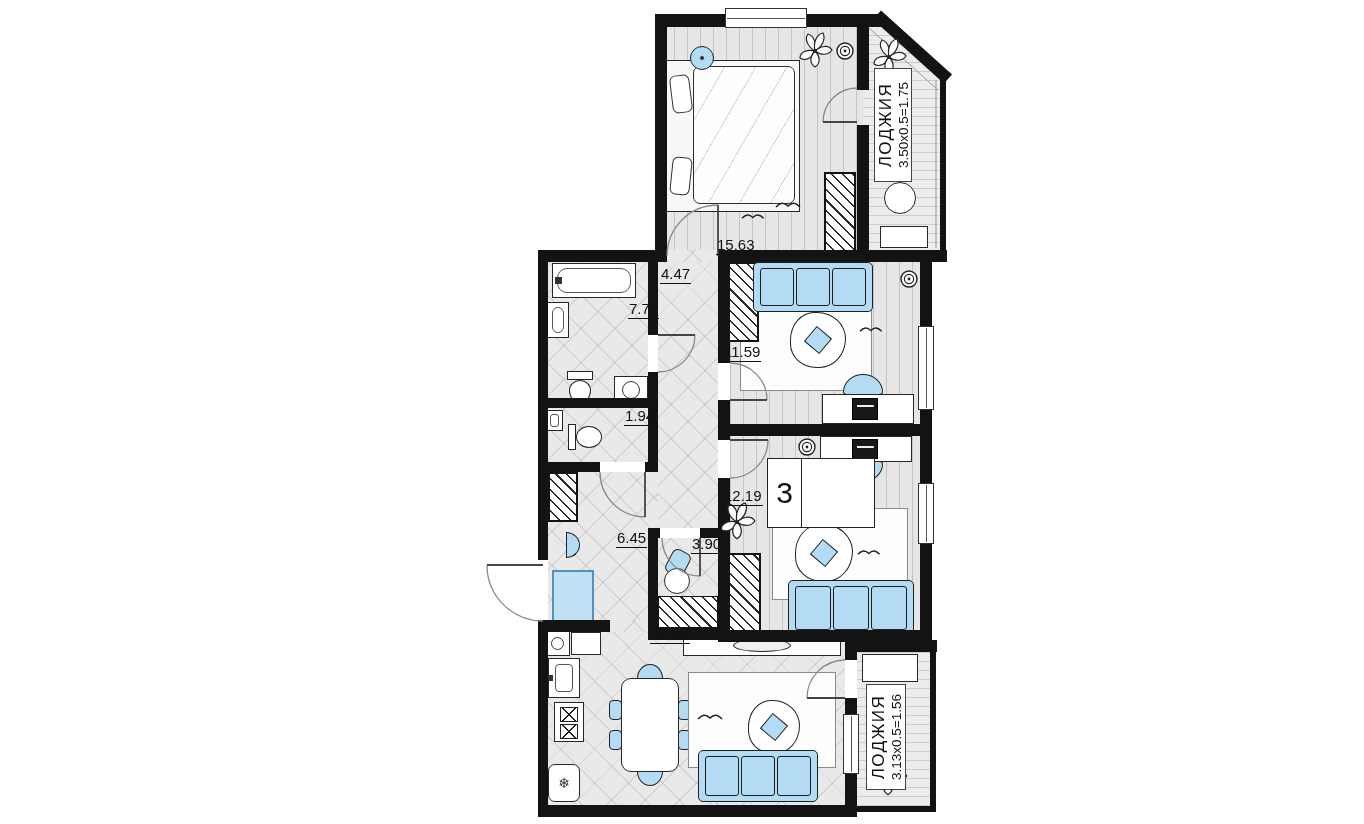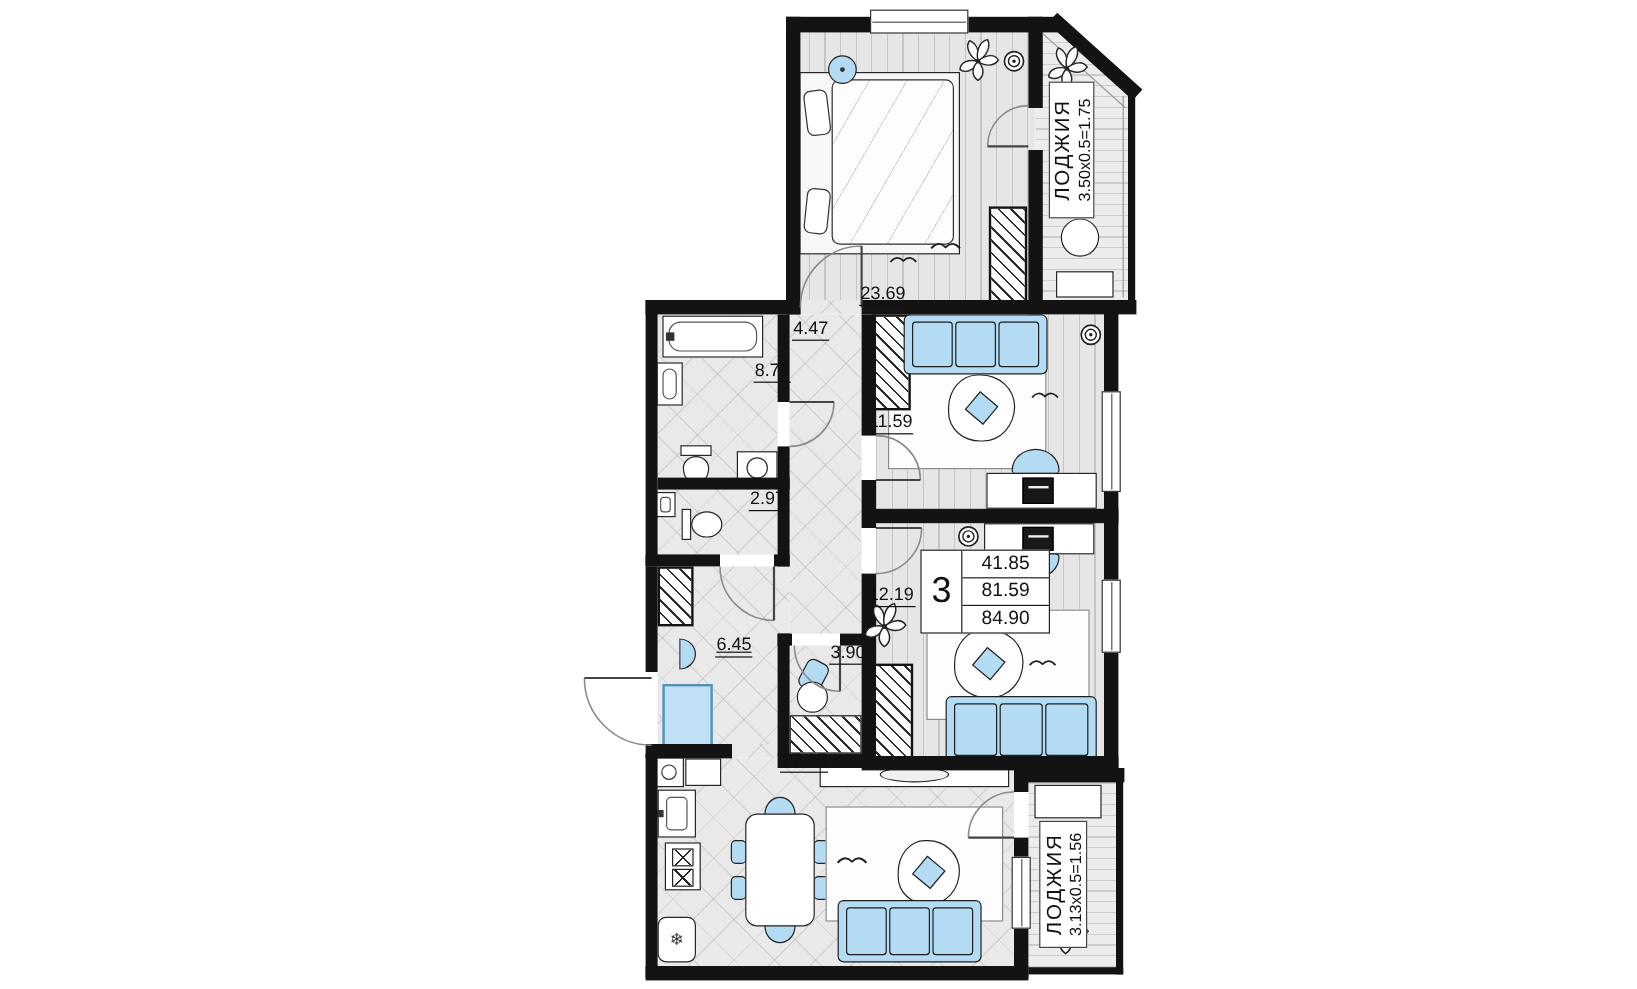--- a/index.html
+++ b/index.html
@@ -235,37 +235,32 @@
   <div class="abs wall" style="left:845px;top:774px;width:12px;height:41px;"></div>
   <div class="abs wall" style="left:538px;top:805px;width:319px;height:12px;"></div>
   <div class="abs glaze" style="left:930px;top:648px;width:6px;height:164px;"></div>
   <div class="abs glaze" style="left:857px;top:806px;width:79px;height:6px;"></div>
 
   <div class="abs win win-h" style="left:725px;top:8px;width:82px;height:20px;"></div>
   <div class="abs win win-v" style="left:918px;top:326px;width:16px;height:84px;"></div>
   <div class="abs win win-v" style="left:918px;top:483px;width:16px;height:61px;"></div>
   <div class="abs win win-v" style="left:843px;top:714px;width:16px;height:60px;"></div>
 
-  <div class="abs lbl" style="left:716px;top:237px;">23.69</div>
+  <div class="abs lbl" style="left:716px;top:237px;">15.63</div>
   <div class="abs lbl" style="left:660px;top:266px;">4.47</div>
-  <div class="abs lbl" style="left:628px;top:301px;">8.79</div>
-  <div class="abs lbl" style="left:624px;top:408px;">2.97</div>
+  <div class="abs lbl" style="left:628px;top:301px;">7.72</div>
+  <div class="abs lbl" style="left:624px;top:408px;">1.94</div>
   <div class="abs lbl" style="left:723px;top:344px;">11.59</div>
   <div class="abs lbl" style="left:723px;top:488px;">12.19</div>
-  <div class="abs lbl" style="left:596px;top:530px;text-decoration:underline;">6.45</div>
+  <div class="abs lbl" style="left:616px;top:530px;">6.45</div>
   <div class="abs lbl" style="left:691px;top:536px;">3.90</div>
   <div class="abs lbl" style="left:650px;top:626px;">17.65</div>
 
   <div class="abs tbl" style="left:767px;top:458px;width:108px;height:70px;">
     <div class="num">3</div>
-    <div class="rows">
-      <div>41.85</div>
-      <div>81.59</div>
-      <div>84.90</div>
-    </div>
   </div>
 
   <div class="abs vlabel" style="left:874px;top:182px;width:114px;height:38px;">
     <span class="nm">ЛОДЖИЯ</span>
     <span class="dm">3.50x0.5=1.75</span>
   </div>
   <div class="abs vlabel" style="left:866px;top:790px;width:106px;height:40px;">
     <span class="nm">ЛОДЖИЯ</span>
     <span class="dm">3.13x0.5=1.56</span>
   </div>

